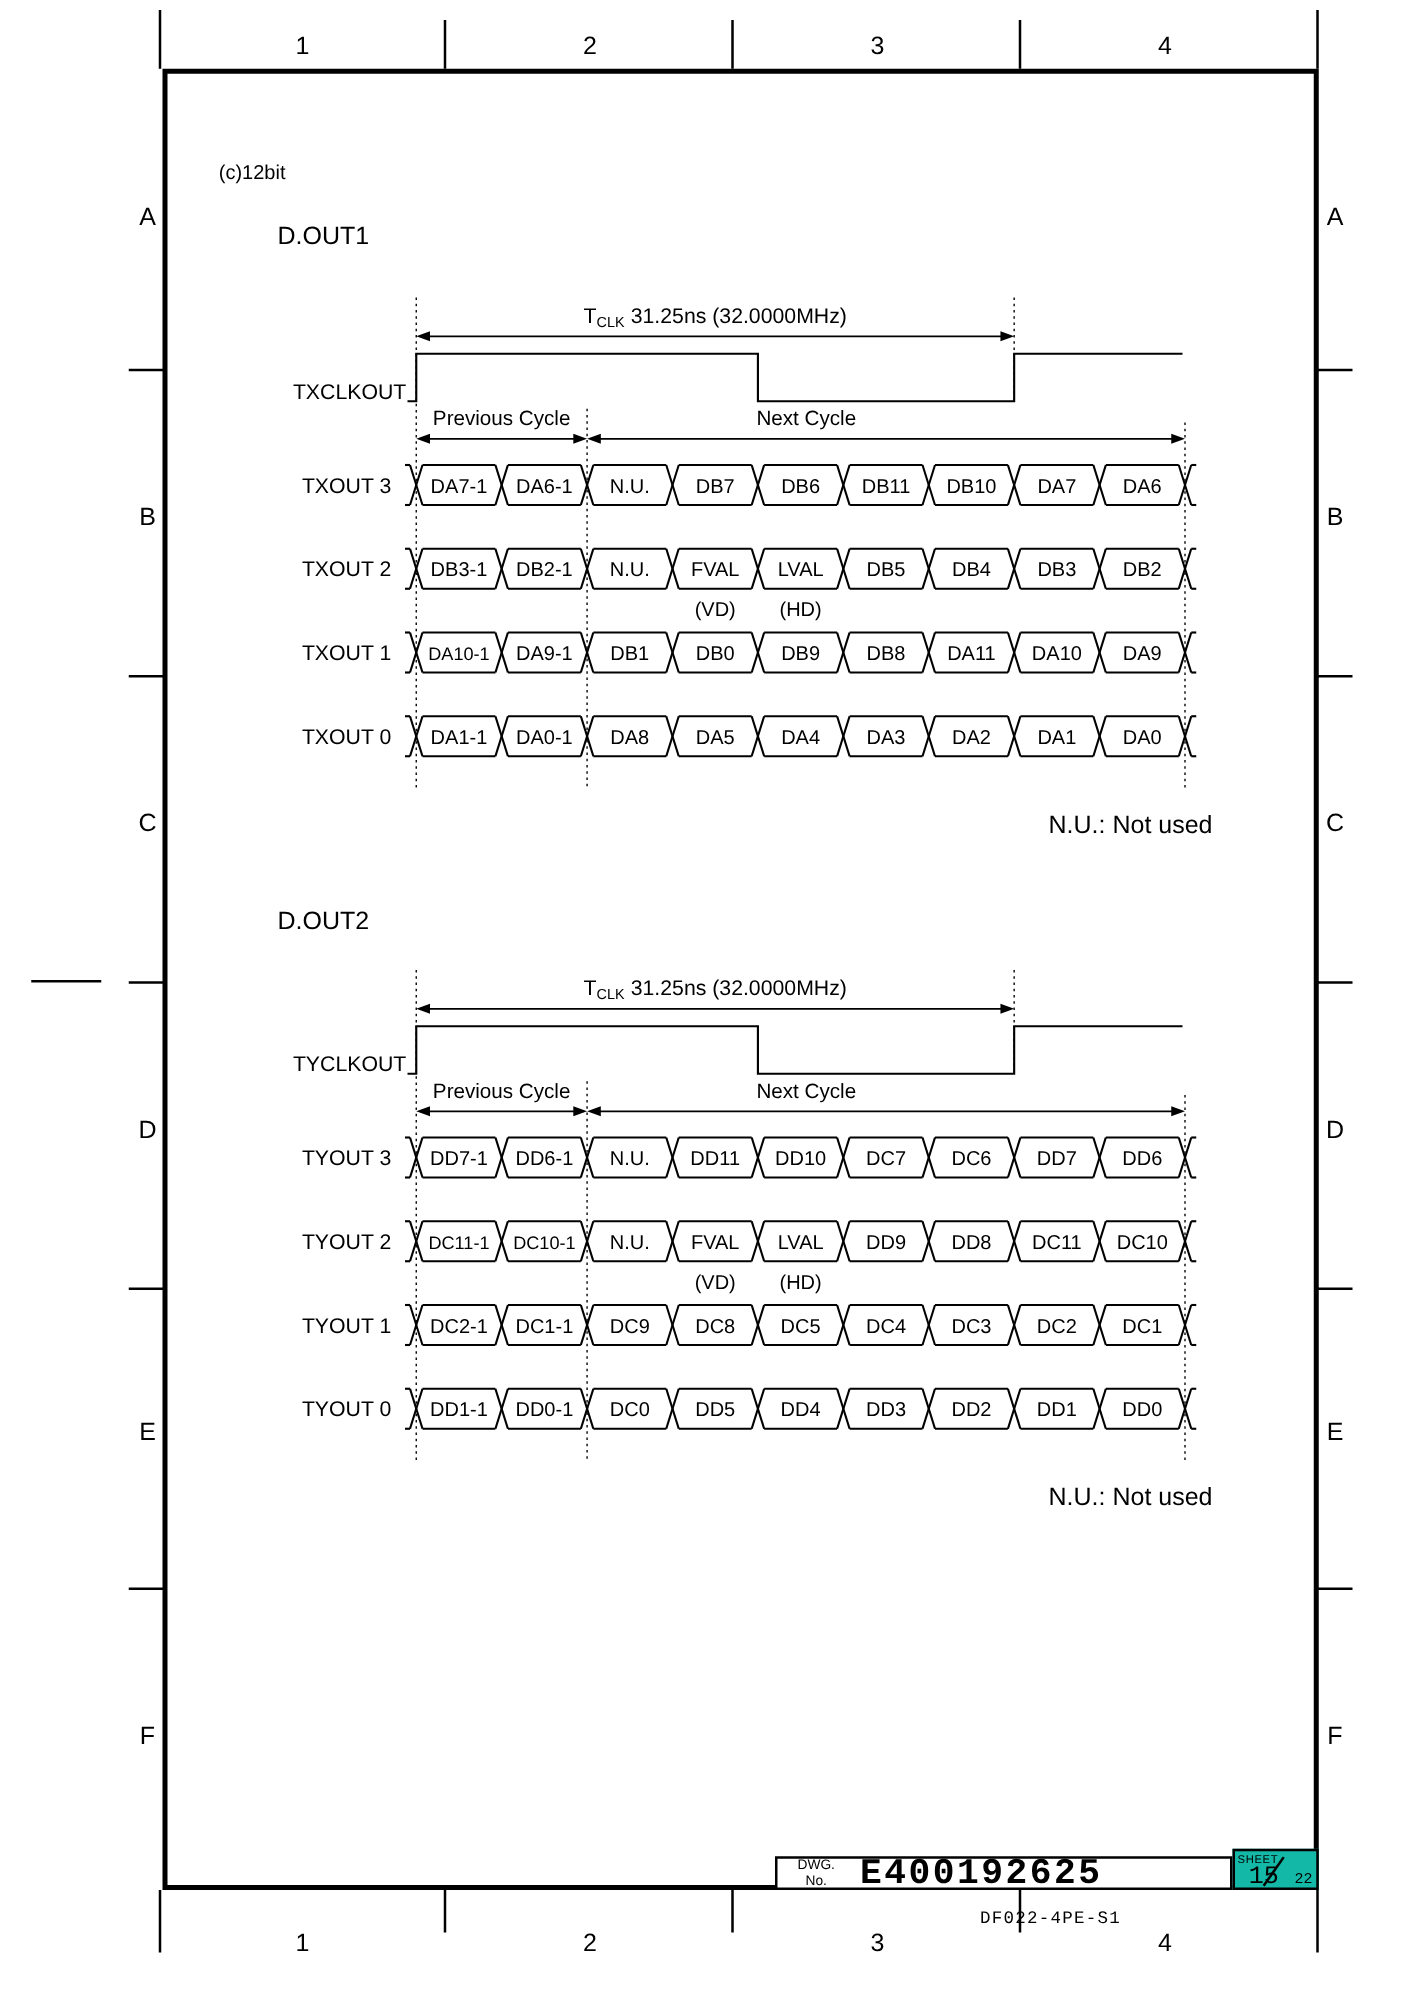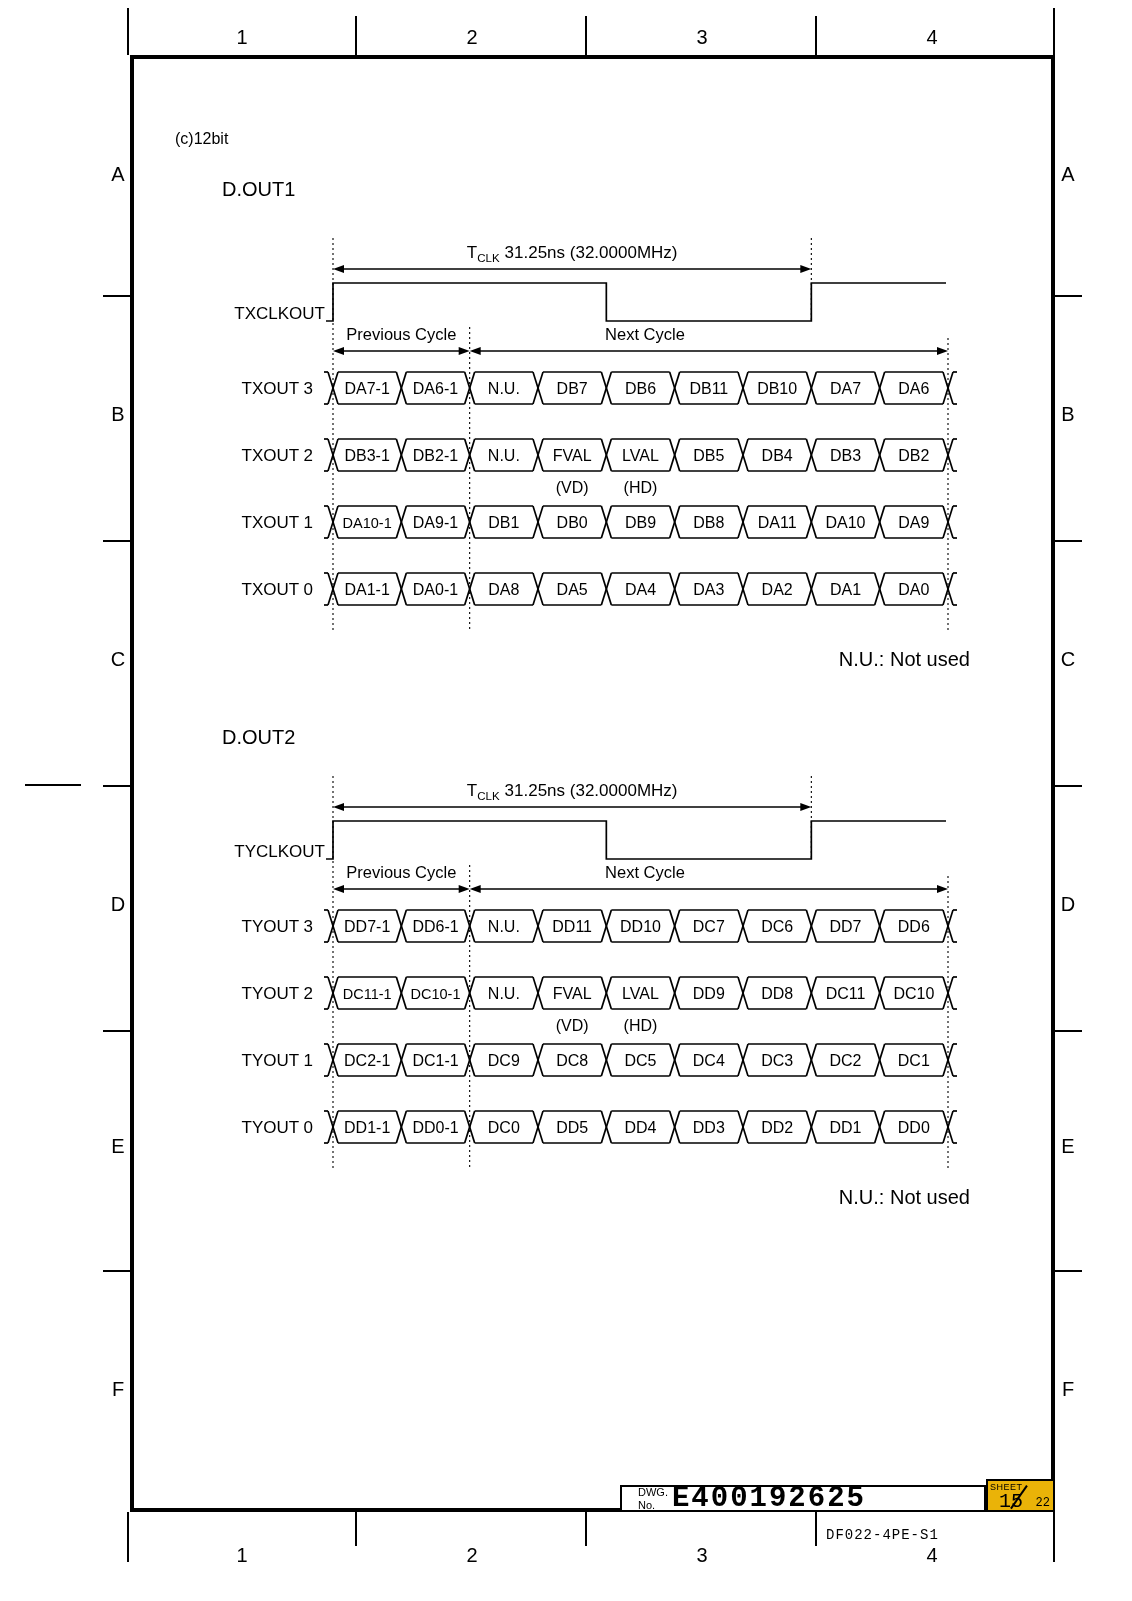--- a/index.html
+++ b/index.html
@@ -18,35 +18,35 @@
 
   svg.diagram { position:absolute; left:0; width:1010px; height:450px; overflow:visible;
                 font-family:"Liberation Sans", sans-serif; }
   #diag-1 { top:230px; }
   #diag-2 { top:768px; }
   svg.diagram text { fill:#000; }
 
   .dwg-box { position:absolute; left:620px; top:1485px; width:366px; height:27px;
              border:2px solid #000; display:flex; align-items:center; background:#fff; }
   .dwg-label { display:flex; flex-direction:column; font-size:11px; line-height:1.15;
-               padding-left:16px; }
+               padding-left:16px; text-align:center; }
   .dwg-no { font-family:"Liberation Mono", monospace; font-weight:bold; font-size:29px;
-            letter-spacing:2px; margin-left:4px; white-space:nowrap; }
+            letter-spacing:2px; margin-left:20px; white-space:nowrap; }
 
   .sheet-box { position:absolute; left:986px; top:1479px; width:69px; height:33px;
-               border:2px solid #000; background:#eab308;
+               border:2px solid #000; background:#14b8a6;
                font-family:"Liberation Mono", monospace; }
   .sheet-label { position:absolute; left:2px; top:1px; font-size:9px;
                  font-family:"Liberation Sans", sans-serif; letter-spacing:0.5px; }
   .sheet-num { position:absolute; left:11px; top:9px; font-size:20px; }
   .sheet-total { position:absolute; right:3px; bottom:0px; font-size:12px; }
   .sheet-slash { position:absolute; left:30px; top:2px; width:1.5px; height:28px;
                  background:#000; transform:rotate(35deg); }
 
-  .doc-code { position:absolute; left:826px; top:1527px; font-size:14px;
+  .doc-code { position:absolute; left:784px; top:1527px; font-size:14px;
               font-family:"Liberation Mono", monospace; letter-spacing:1px; }
 </style>
 </head>
 <body>
 
 <div class="page" id="page">
 
   <div class="frame-border"></div>
 
   <div class="variant-label">(c)12bit</div>

